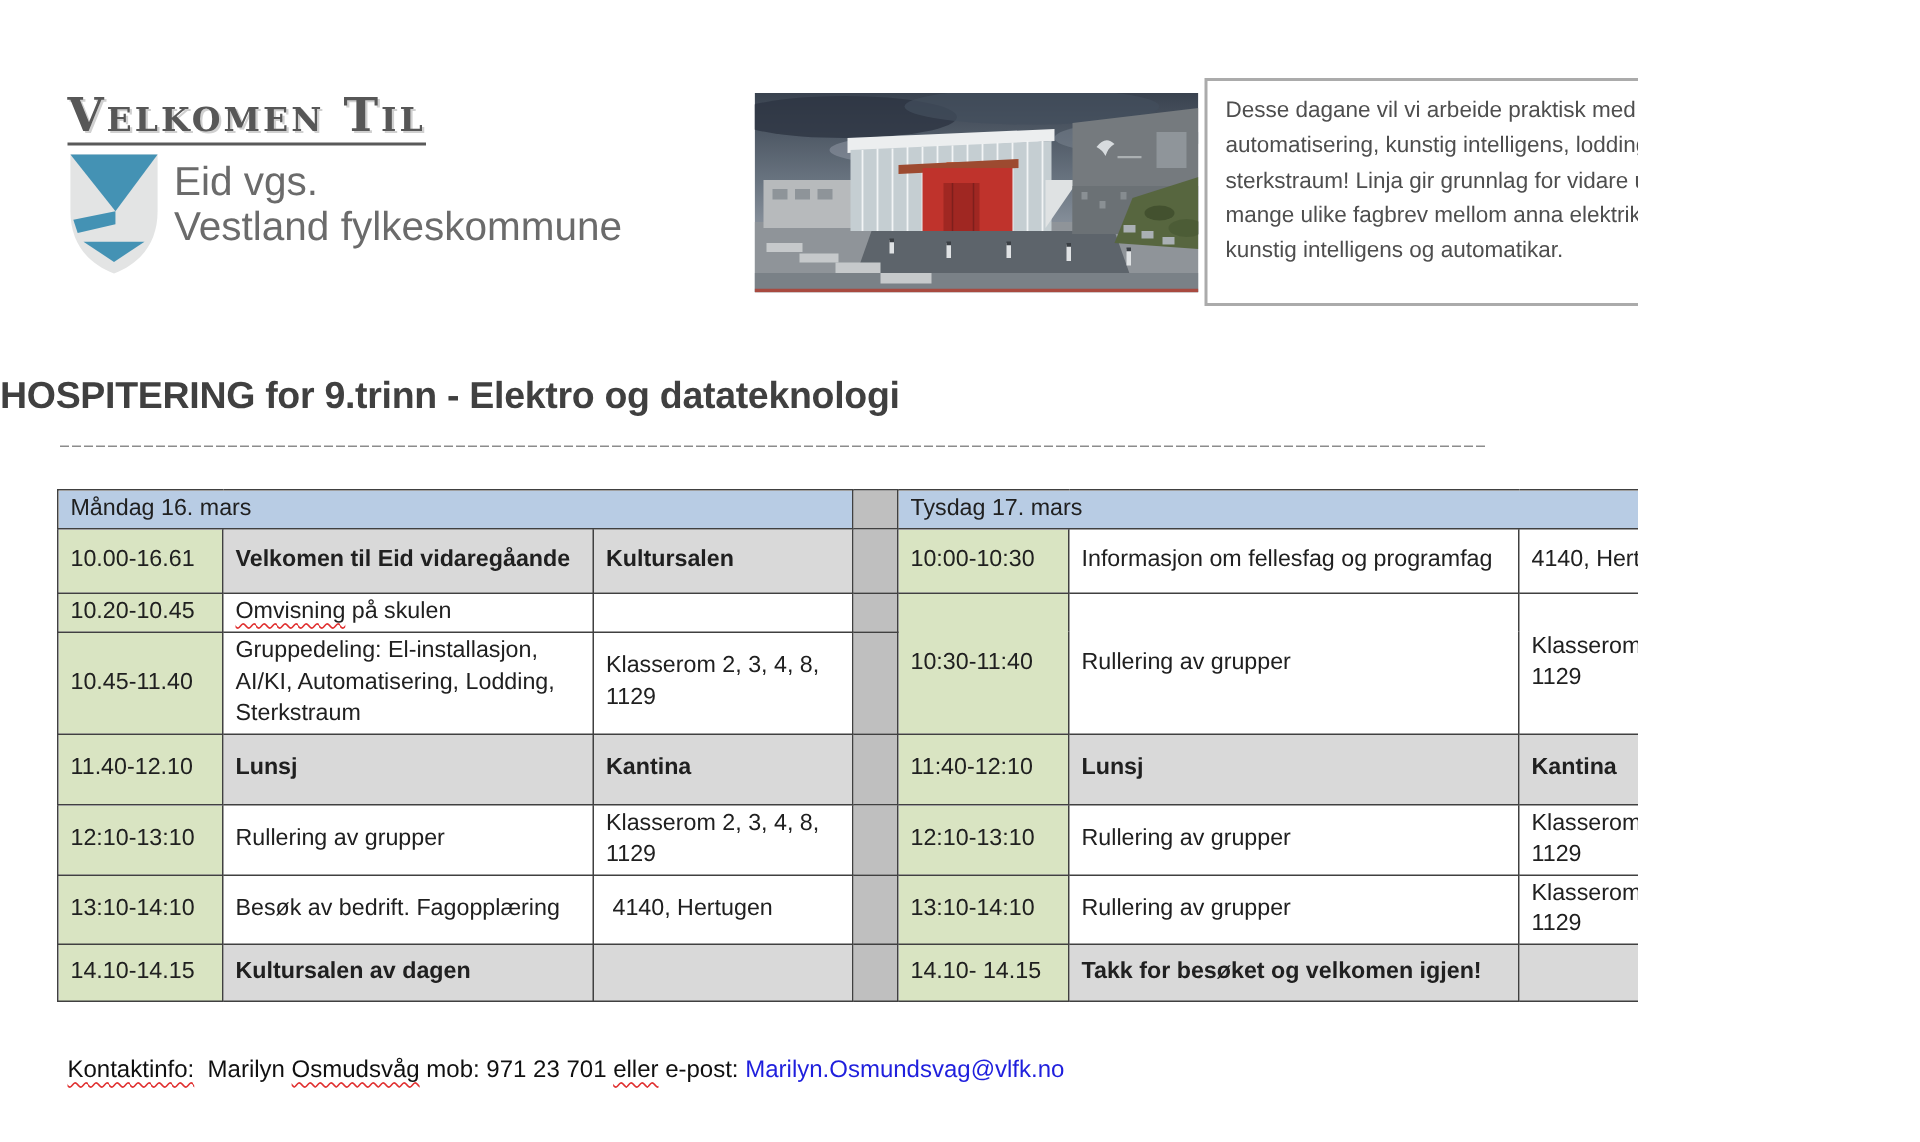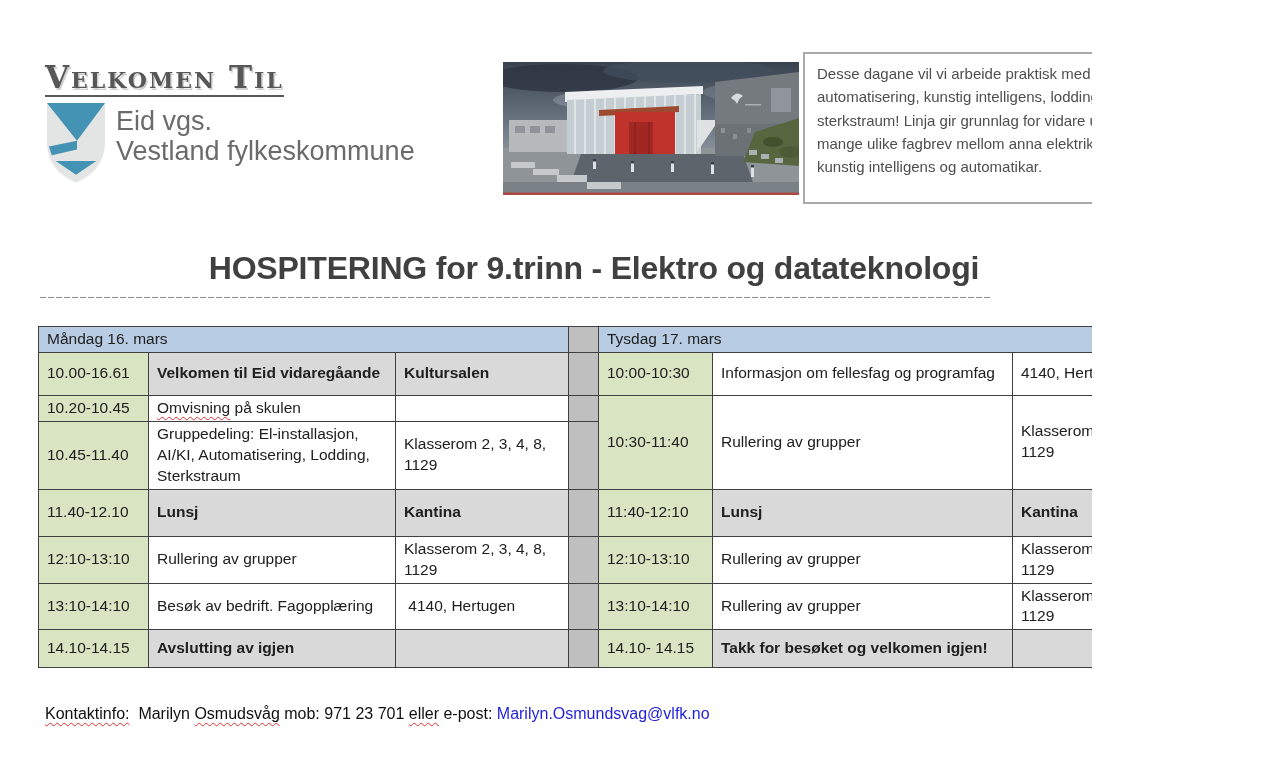--- a/index.html
+++ b/index.html
@@ -19,22 +19,22 @@
   
   .photo { position:absolute; left:503px; top:62px; width:296px; height:133px; overflow:hidden; }
   .photo svg { display:block; width:100%; height:100%; }
 
   
   .info-box { position:absolute; left:803px; top:52px; width:430px; min-height:152px;
               border:2px solid #ababab; background:#fff; padding:8px 12px; }
   .info-box p { font-size:15px; line-height:1.55; color:#4e4e4e; }
 
   
-  .title { position:absolute; left:0; top:250px; width:1188px; text-align:center;
-           font-size:32px; font-weight:700; color:#404040; letter-spacing:-.2px; }
+  .title { position:absolute; left:0; top:250px; width:1188px; 
+           font-size:25px; font-weight:700; color:#404040; letter-spacing:-.2px; }
   .rule { position:absolute; left:40px; top:297px; width:952px; height:1px;
           background:repeating-linear-gradient(90deg,#8c8c8c 0 6px, transparent 6px 8px); }
 
   
   table.sched { position:absolute; left:38px; top:326px; width:1134px;
                 border-collapse:collapse; table-layout:fixed; font-size:15.5px; color:#202020; }
   table.sched td { border:1px solid #404040; padding:2px 8px; vertical-align:middle;
                    white-space:pre-wrap; overflow:hidden; line-height:1.35; }
   td.day-hdr { background:#b8cce4;margin-top:48px; }
   td.time    { background:#d9e4c2; }
@@ -206,21 +206,21 @@
       <td class="time">13:10-14:10</td>
       <td>Besøk av bedrift. Fagopplæring</td>
       <td> 4140, Hertugen</td>
       <td class="sp"></td>
       <td class="time">13:10-14:10</td>
       <td>Rullering av grupper</td>
       <td>Klasserom 2, 3, 4, 8, 1129</td>
     </tr>
     <tr style="height:38px">
       <td class="time">14.10-14.15</td>
-      <td class="g">Avslutting av igjen</td>
+      <td class="g">Kultursalen av dagen</td>
       <td class="g"></td>
       <td class="sp"></td>
       <td class="time">14.10- 14.15</td>
       <td class="g">Takk for besøket og velkomen igjen!</td>
       <td class="g"></td>
     </tr>
   </tbody>
     </table>
 
   <div class="contact"><span class="sq">Kontaktinfo:</span><span>  Marilyn </span><span class="sq">Osmudsvåg</span><span> mob: 971 23 701 </span><span class="sq">eller</span><span> e-post: </span><a href="#">Marilyn.Osmundsvag@vlfk.no</a></div>

